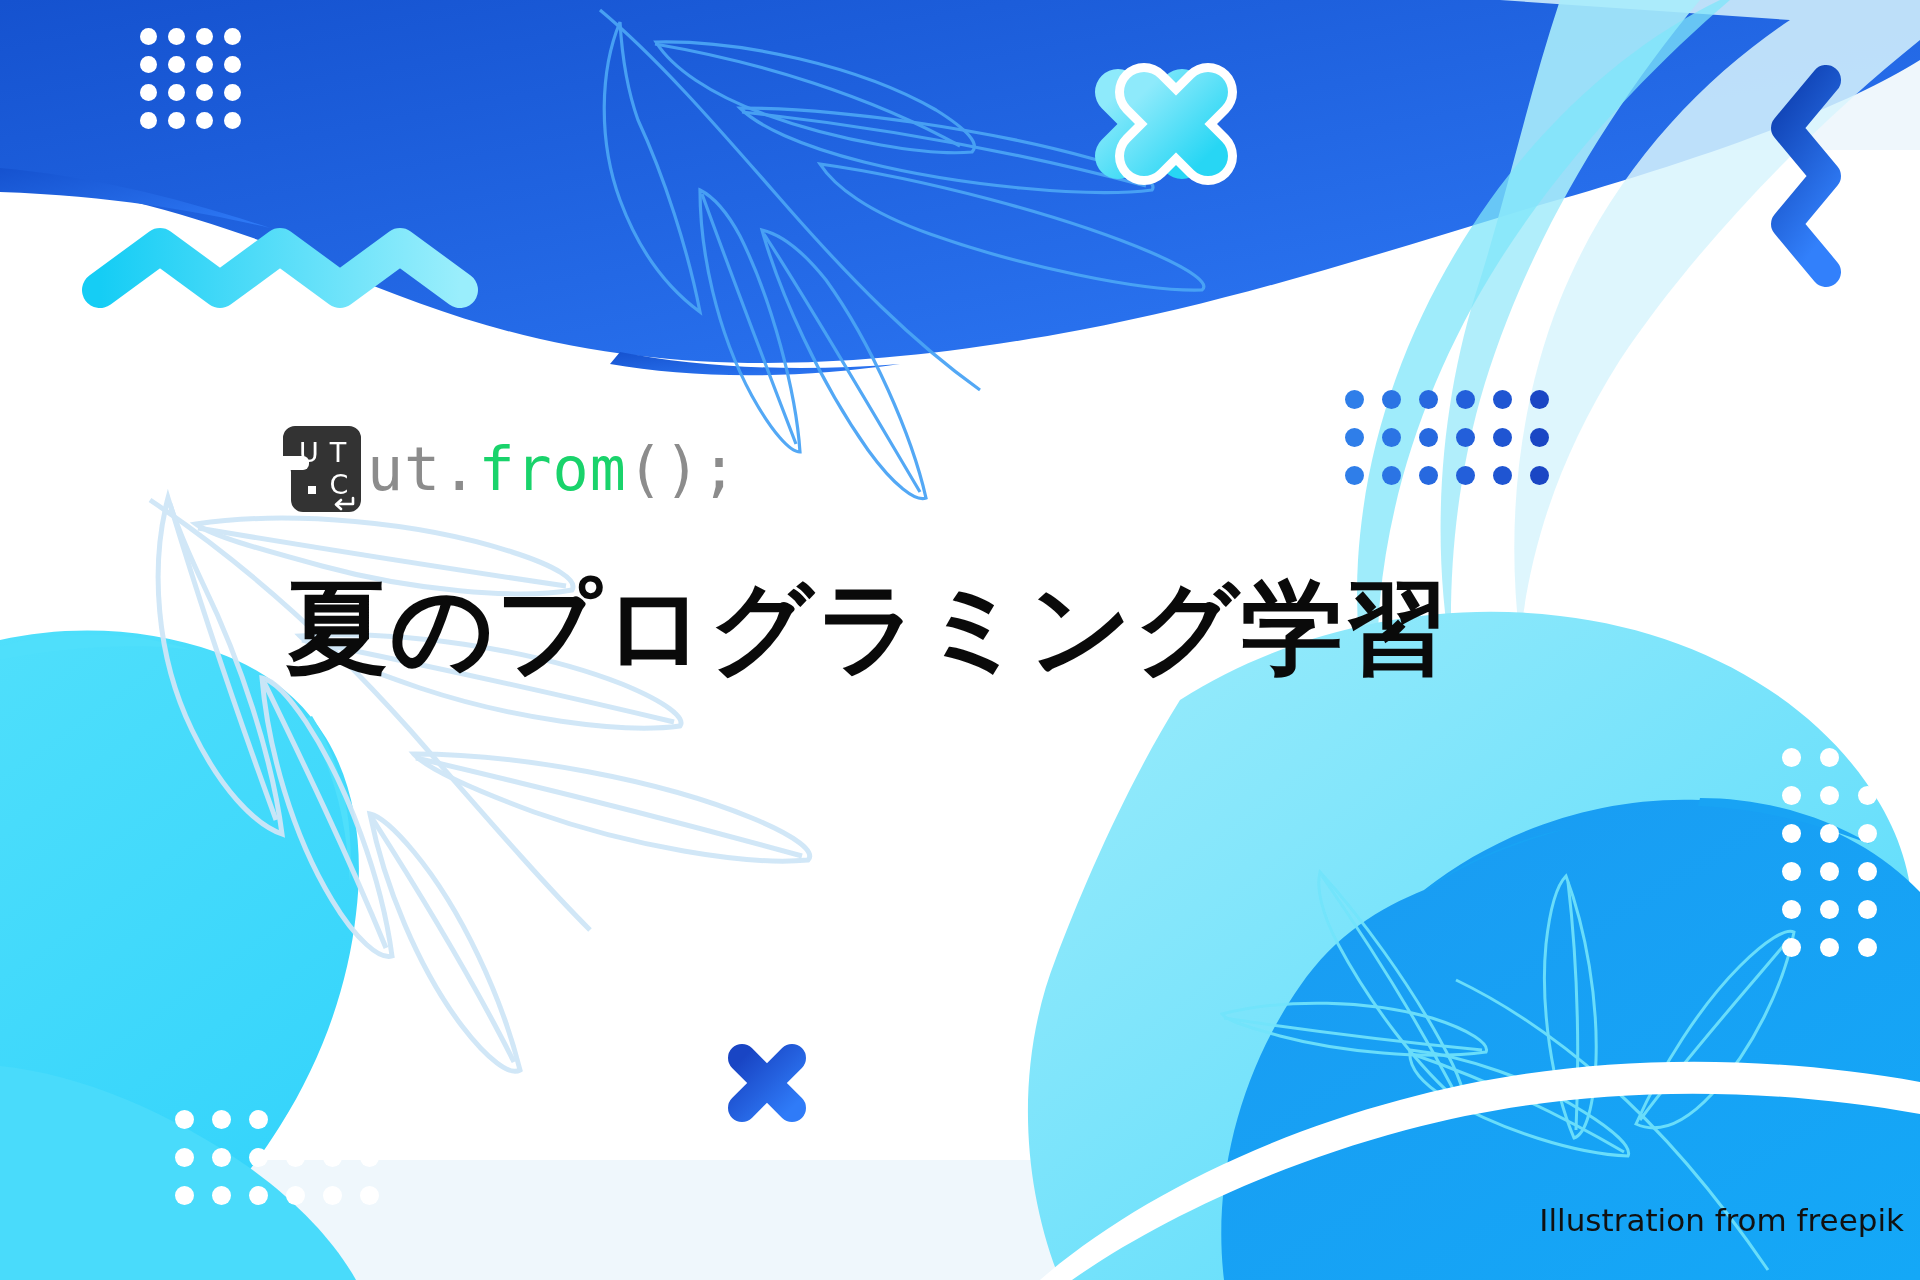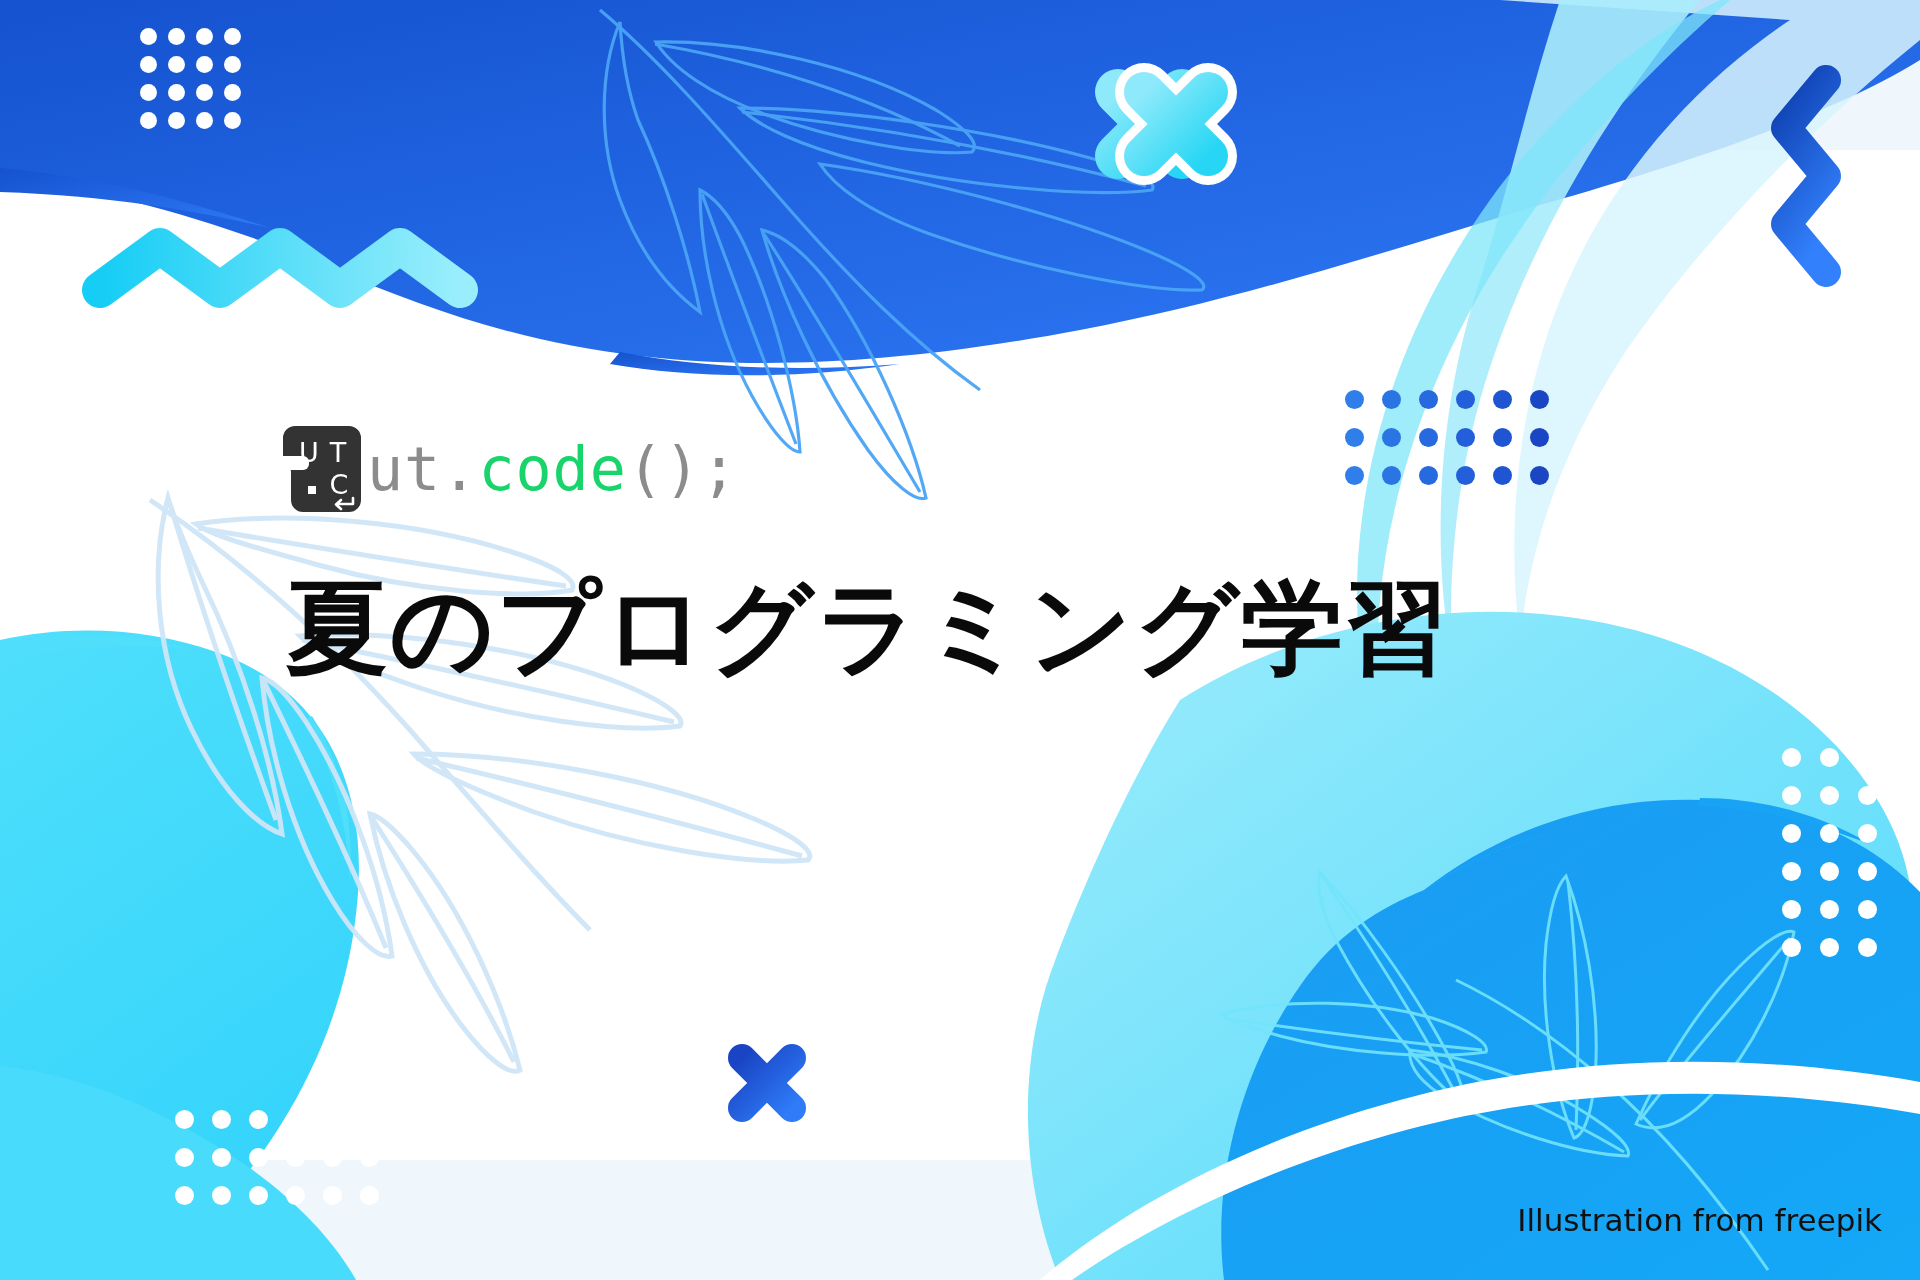--- a/index.html
+++ b/index.html
@@ -88,21 +88,21 @@
     font-size: 102px;
     line-height: 1.33;
     letter-spacing: 2px;
     white-space: nowrap;
   }
   .headline div { display: block; text-align: right; }
 
   
   .credit {
     position: absolute;
-    right: 38px;
+    right: 16px;
     bottom: 42px;
     font-family: "DejaVu Sans", sans-serif;
     font-size: 31px;
     color: #111111;
     white-space: nowrap;
   }
 </style>
 </head>
 <body>
 
@@ -382,21 +382,21 @@
                A12 12 0 0 1 12 86 L12 42 A6 6 0 0 0 6 36 Z" fill="#ffffff" opacity="0"></path>
       <rect x="0" y="30" width="26" height="14" rx="6" fill="#ffffff"></rect>
       <rect x="-2" y="30" width="14" height="14" fill="#ffffff"></rect>
       <text x="26" y="36" fill="#ffffff" font-family="DejaVu Sans, sans-serif" font-size="27" font-weight="400" text-anchor="middle">U</text>
       <text x="55" y="36" fill="#ffffff" font-family="DejaVu Sans, sans-serif" font-size="27" font-weight="400" text-anchor="middle">T</text>
       <rect x="25" y="60" width="8" height="8" fill="#ffffff"></rect>
       <text x="56" y="68" fill="#ffffff" font-family="DejaVu Sans, sans-serif" font-size="27" font-weight="400" text-anchor="middle">C</text>
       <path d="M70 72 L70 78 L54 78 M58 74 L53 78.5 L58 83" fill="none" stroke="#ffffff" stroke-width="2.6" stroke-linecap="round" stroke-linejoin="round"></path>
     </svg>
     <div class="brand-word">
-      <span>ut.</span><span class="kw">code</span><span>();</span>
+      <span>ut.</span><span class="kw">from</span><span>();</span>
     </div>
   </div>
 
   <div class="headline">
     <div>夏のプログラミング学習</div>
   </div>
 
   <div class="credit">Illustration from freepik</div>
 
 </div>

